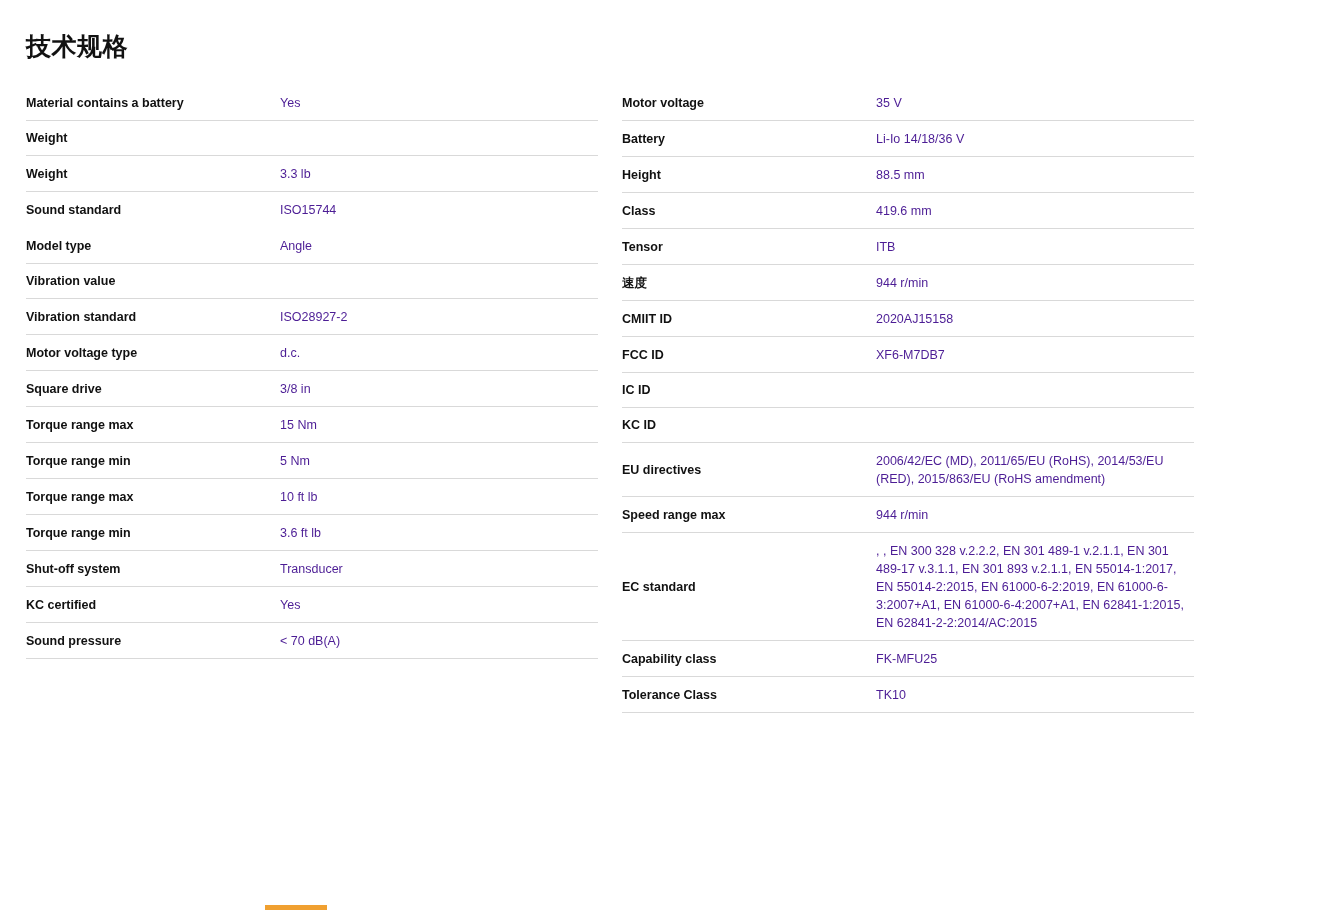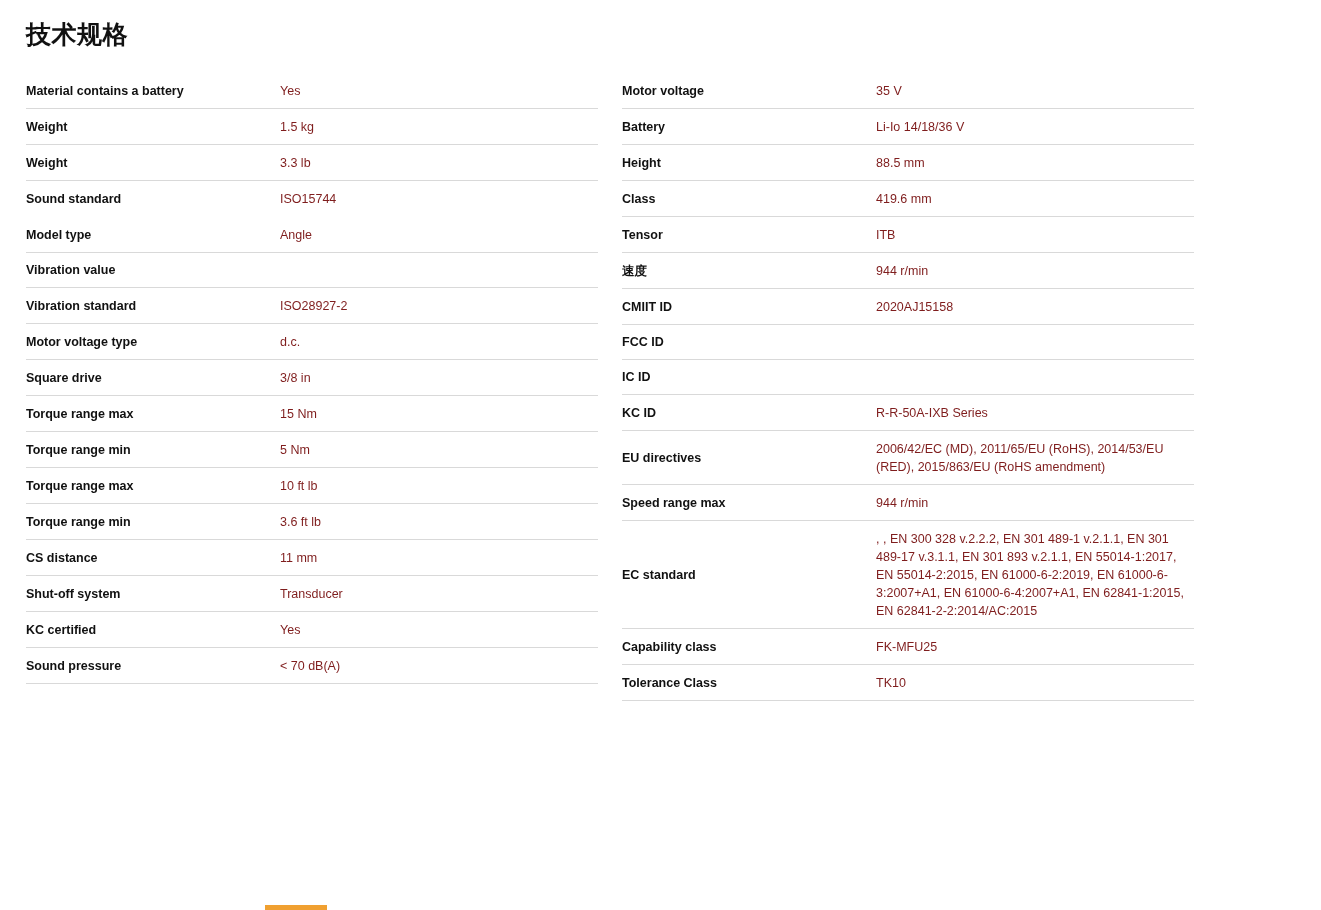--- a/index.html
+++ b/index.html
@@ -13,20 +13,21 @@
     font-family: "Liberation Sans", sans-serif;
     color: #111111;
     overflow: hidden;
     position: relative;
   }
 
   .page {
     padding: 18px 26px 0 26px;
     box-sizing: border-box;
     width: 1049px;
+    margin-top: 12px;
   }
 
   .page-title {
     font-size: 25px;
     font-weight: bold;
     letter-spacing: 0.5px;
     margin: 0 0 22px 0;
     color: #111111;
   }
 
@@ -67,21 +68,21 @@
     box-sizing: border-box;
   }
 
   .spec-label.underlined {
   }
 
   .spec-value {
     flex: 1 1 auto;
     font-size: 12.5px;
     line-height: 18px;
-    color: #7f1d1d;
+    color: #4c1d95;
   }
 
   
   .bottom-accent {
     position: absolute;
     left: 265px;
     bottom: 0;
     width: 62px;
     height: 5px;
     background: #f0a030;
@@ -93,21 +94,20 @@
 <div class="page">
   <h1 class="page-title">技术规格</h1>
   <div class="spec-columns">
     <div class="spec-column">
         <div class="spec-row">
           <div class="spec-label">Material contains a battery</div>
           <div class="spec-value">Yes</div>
         </div>
         <div class="spec-row">
           <div class="spec-label">Weight</div>
-          <div class="spec-value">1.5 kg</div>
         </div>
         <div class="spec-row">
           <div class="spec-label">Weight</div>
           <div class="spec-value">3.3 lb</div>
         </div>
         <div class="spec-row no-rule">
           <div class="spec-label">Sound standard</div>
           <div class="spec-value">ISO15744</div>
         </div>
         <div class="spec-row">
@@ -139,24 +139,20 @@
         </div>
         <div class="spec-row">
           <div class="spec-label">Torque range max</div>
           <div class="spec-value">10 ft lb</div>
         </div>
         <div class="spec-row">
           <div class="spec-label">Torque range min</div>
           <div class="spec-value">3.6 ft lb</div>
         </div>
         <div class="spec-row">
-          <div class="spec-label">CS distance</div>
-          <div class="spec-value">11 mm</div>
-        </div>
-        <div class="spec-row">
           <div class="spec-label">Shut-off system</div>
           <div class="spec-value">Transducer</div>
         </div>
         <div class="spec-row">
           <div class="spec-label">KC certified</div>
           <div class="spec-value">Yes</div>
         </div>
         <div class="spec-row">
           <div class="spec-label">Sound pressure</div>
           <div class="spec-value">&lt; 70 dB(A)</div>
@@ -186,27 +182,27 @@
         <div class="spec-row">
           <div class="spec-label underlined">速度</div>
           <div class="spec-value">944 r/min</div>
         </div>
         <div class="spec-row">
           <div class="spec-label">CMIIT ID</div>
           <div class="spec-value">2020AJ15158</div>
         </div>
         <div class="spec-row">
           <div class="spec-label">FCC ID</div>
+          <div class="spec-value">XF6-M7DB7</div>
         </div>
         <div class="spec-row">
           <div class="spec-label">IC ID</div>
         </div>
         <div class="spec-row">
           <div class="spec-label">KC ID</div>
-          <div class="spec-value">R-R-50A-IXB Series</div>
         </div>
         <div class="spec-row">
           <div class="spec-label">EU directives</div>
           <div class="spec-value">2006/42/EC (MD), 2011/65/EU (RoHS), 2014/53/EU (RED), 2015/863/EU (RoHS amendment)</div>
         </div>
         <div class="spec-row">
           <div class="spec-label">Speed range max</div>
           <div class="spec-value">944 r/min</div>
         </div>
         <div class="spec-row">

